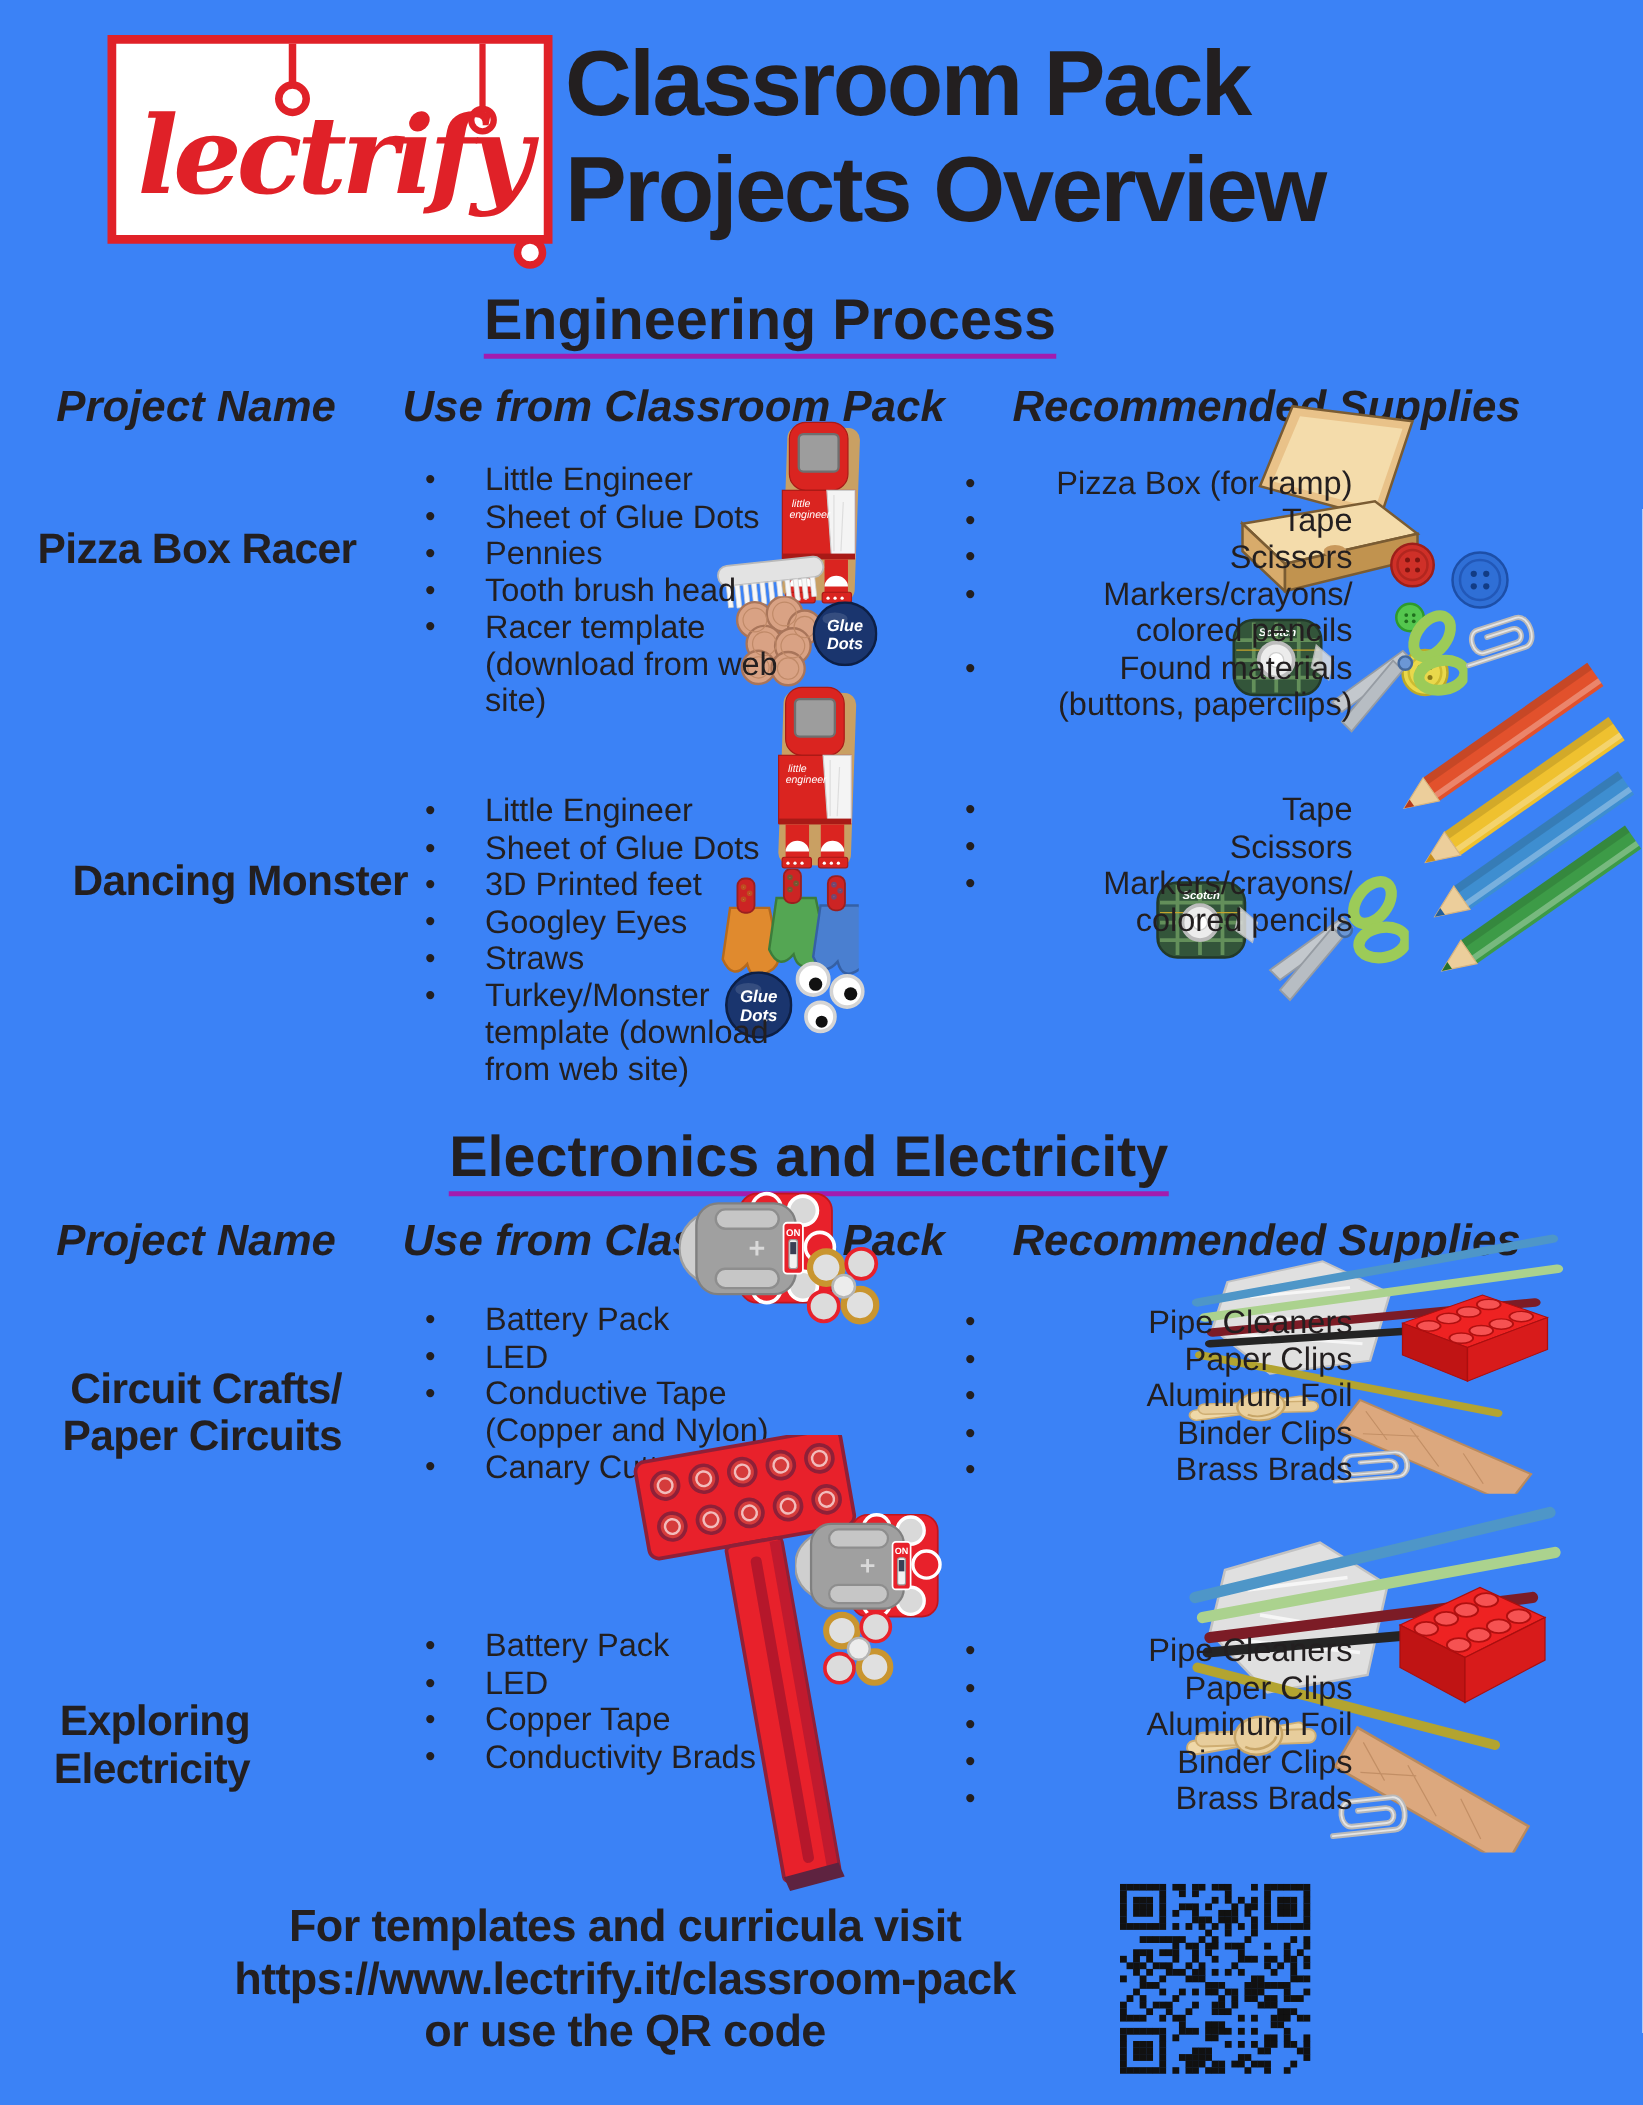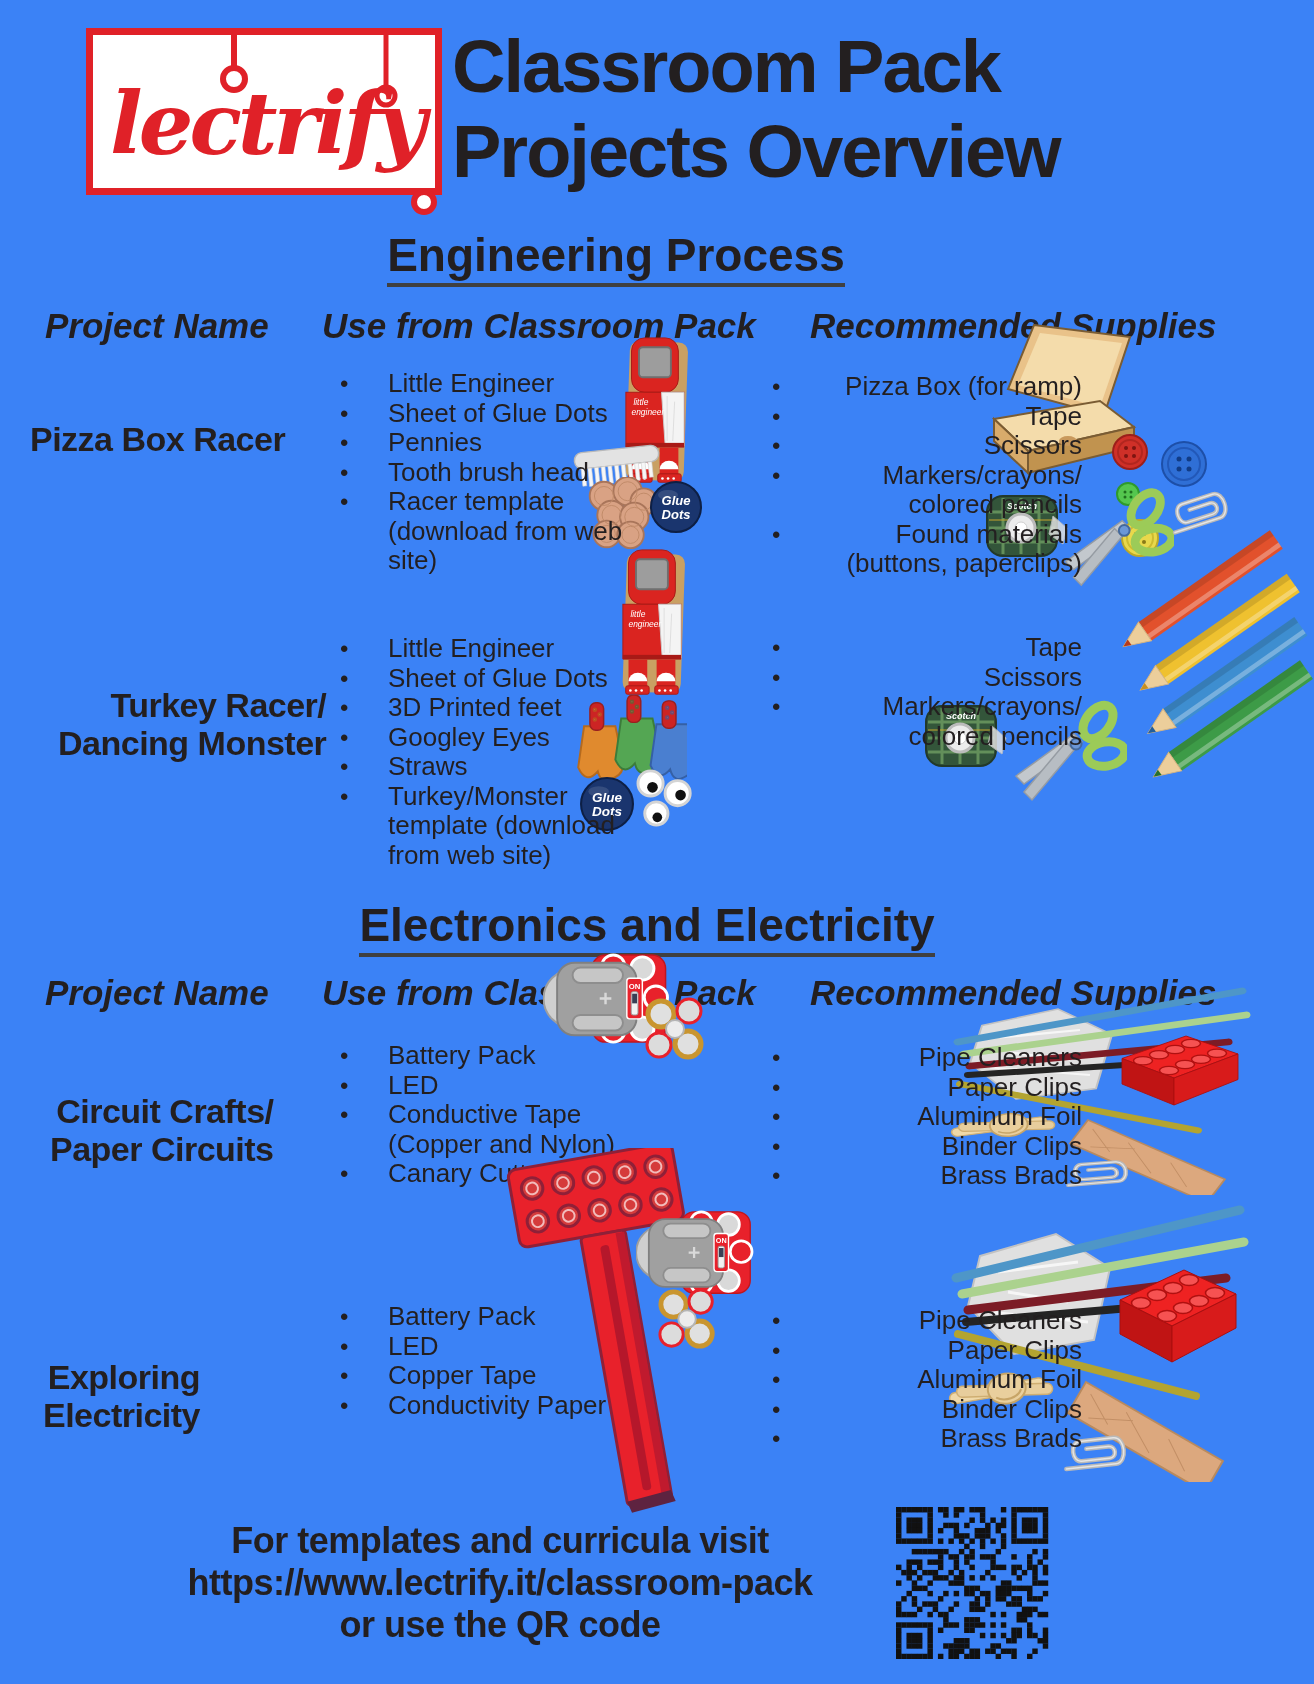--- a/index.html
+++ b/index.html
@@ -2,21 +2,21 @@
 <html><head>
 <meta charset="utf-8">
 <style>
   html,body{margin:0;padding:0;background:#fff;}
   .page{position:relative;width:1314px;height:1684px;background:#3b82f6;overflow:hidden;
         font-family:"Liberation Sans",sans-serif;color:#231f20;}
   .abs{position:absolute;}
   .title{left:452px;top:24px;font-size:74px;font-weight:bold;line-height:85px;letter-spacing:-2px;}
   .title span{display:block;}
   .sec-head{left:0;text-align:center;font-size:46px;font-weight:bold;}
-  .sec-head span{border-bottom:4px solid #404040;padding-bottom:2px;}
+  .sec-head span{border-bottom:4px solid #a21caf;padding-bottom:2px;}
   .chead{font-size:35px;font-weight:bold;font-style:italic;}
   .pname{font-size:34px;font-weight:bold;line-height:38px;letter-spacing:-0.5px;}
   .pname span{display:block;text-align:right;}
   .pname .ind{padding-left:20px;}
   ul.blist{list-style:none;margin:0;padding:0;position:absolute;}
   ul.blist li{position:relative;padding-left:50px;font-size:26px;line-height:29.5px;}
   ul.blist.r li{padding-left:42px;text-align:right;}
   ul.blist li::before{content:"\2022";position:absolute;left:2px;top:0;font-size:24px;}
   .img{position:absolute;}
   .foot{left:120px;top:1520px;width:760px;text-align:center;font-size:36px;font-weight:bold;
@@ -388,21 +388,20 @@
     </ul>
   <ul class="blist r" style="left:770px;top:372px;width:312px">
       <li>Pizza Box (for ramp)</li>
       <li>Tape</li>
       <li>Scissors</li>
       <li>Markers/crayons/ colored pencils</li>
       <li>Found materials (buttons, paperclips)</li>
     </ul>
 
   <div class="abs pname" style="left:38px;top:686px">
-    <span>Turkey Racer/</span>
     <span class="ind">Dancing Monster</span>
   </div>
   <svg class="img" style="left:603px;top:548px" width="96" height="150" viewBox="0 0 100 160">
     <use href="#def-robot"></use>
     <text x="28" y="74" font-size="9" font-style="italic" fill="#ffffff" class="svg-label">little</text>
     <text x="26" y="84" font-size="9" font-style="italic" fill="#ffffff" class="svg-label">engineer</text>
   </svg>
   <svg class="img" style="left:575px;top:695px" width="112" height="88" viewBox="0 0 112 90">
       <use href="#def-feet"></use>
     </svg>
@@ -487,21 +486,21 @@
       <use href="#def-led"></use>
     </svg>
   <svg class="img" style="left:938px;top:1182px" width="320" height="300" viewBox="0 0 320 300">
       <use href="#def-cluster"></use>
     </svg>
 
   <ul class="blist" style="left:338px;top:1302px;width:295px">
       <li>Battery Pack</li>
       <li>LED</li>
       <li>Copper Tape</li>
-      <li>Conductivity Paper</li>
+      <li>Conductivity Brads</li>
     </ul>
   <ul class="blist r" style="left:770px;top:1306px;width:312px">
       <li>Pipe Cleaners</li>
       <li>Paper Clips</li>
       <li>Aluminum Foil</li>
       <li>Binder Clips</li>
       <li>Brass Brads</li>
     </ul>
 
   <div class="abs foot">

